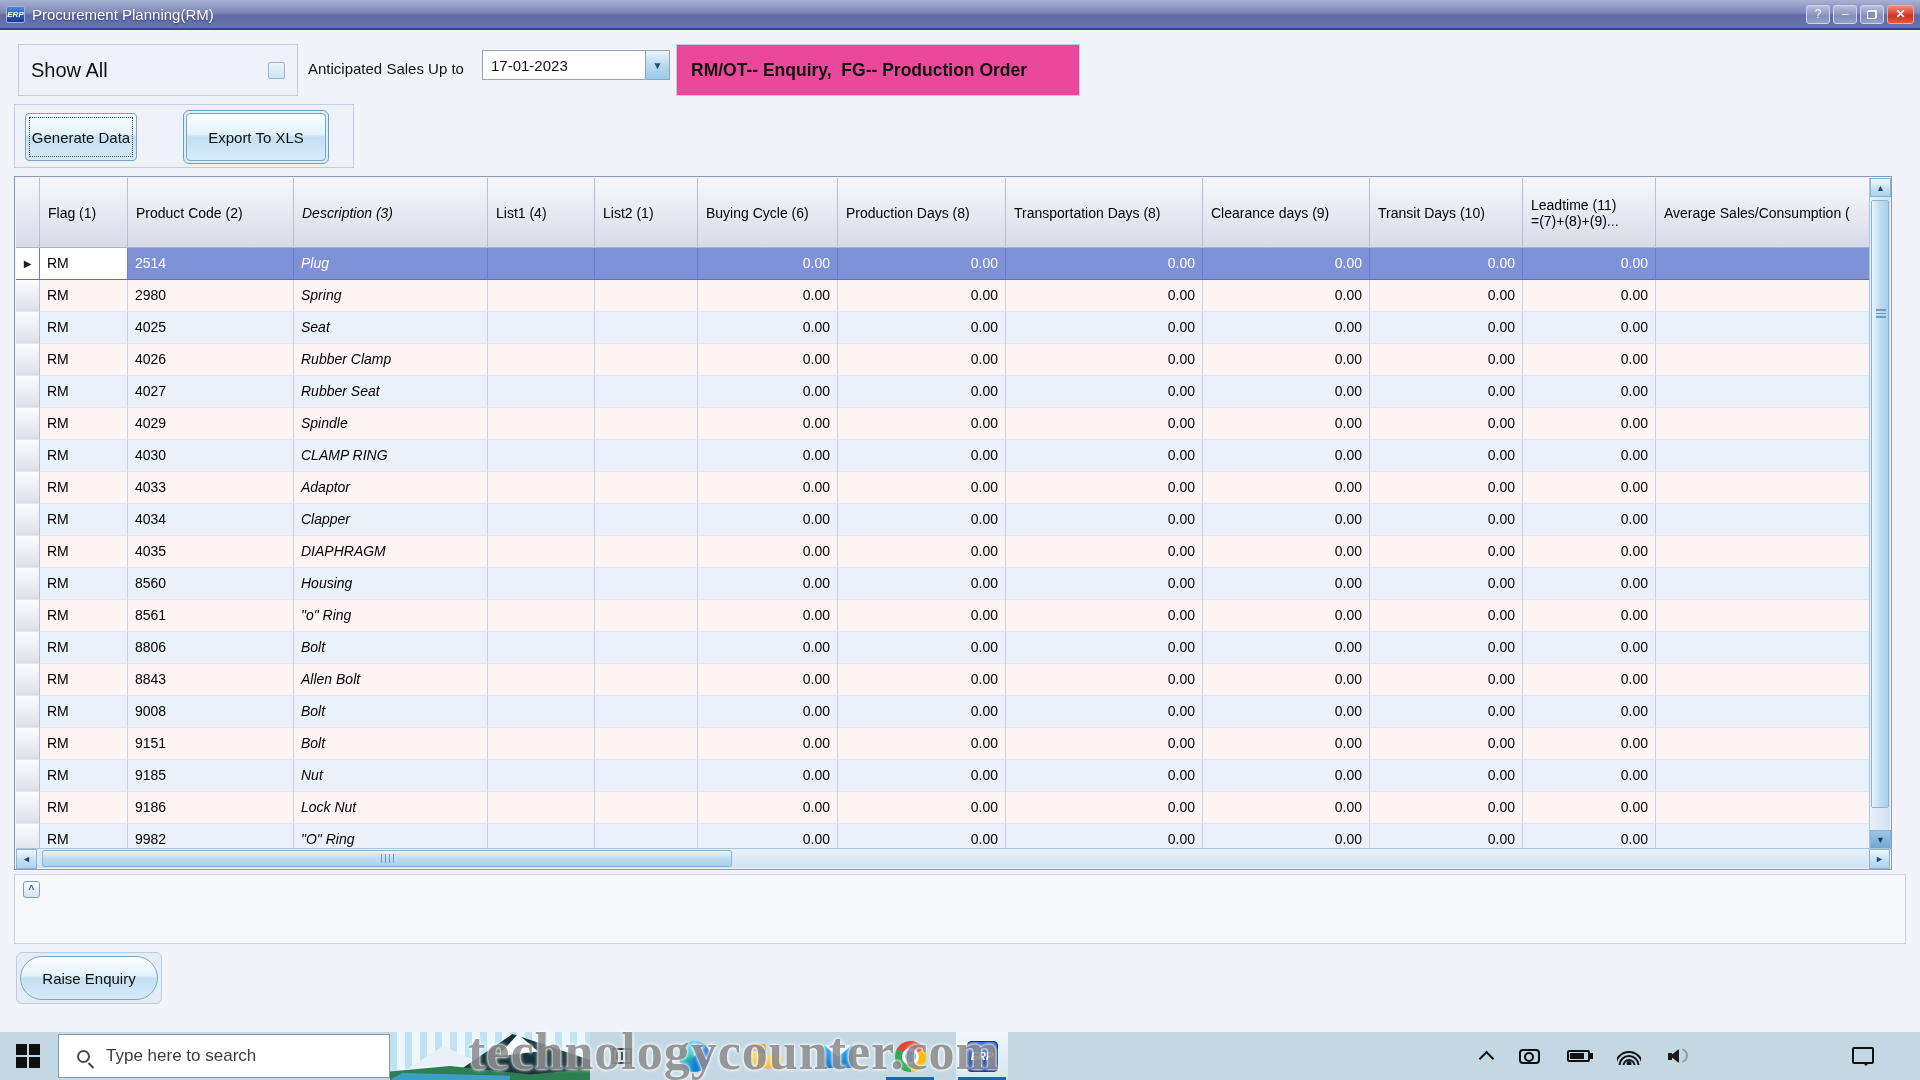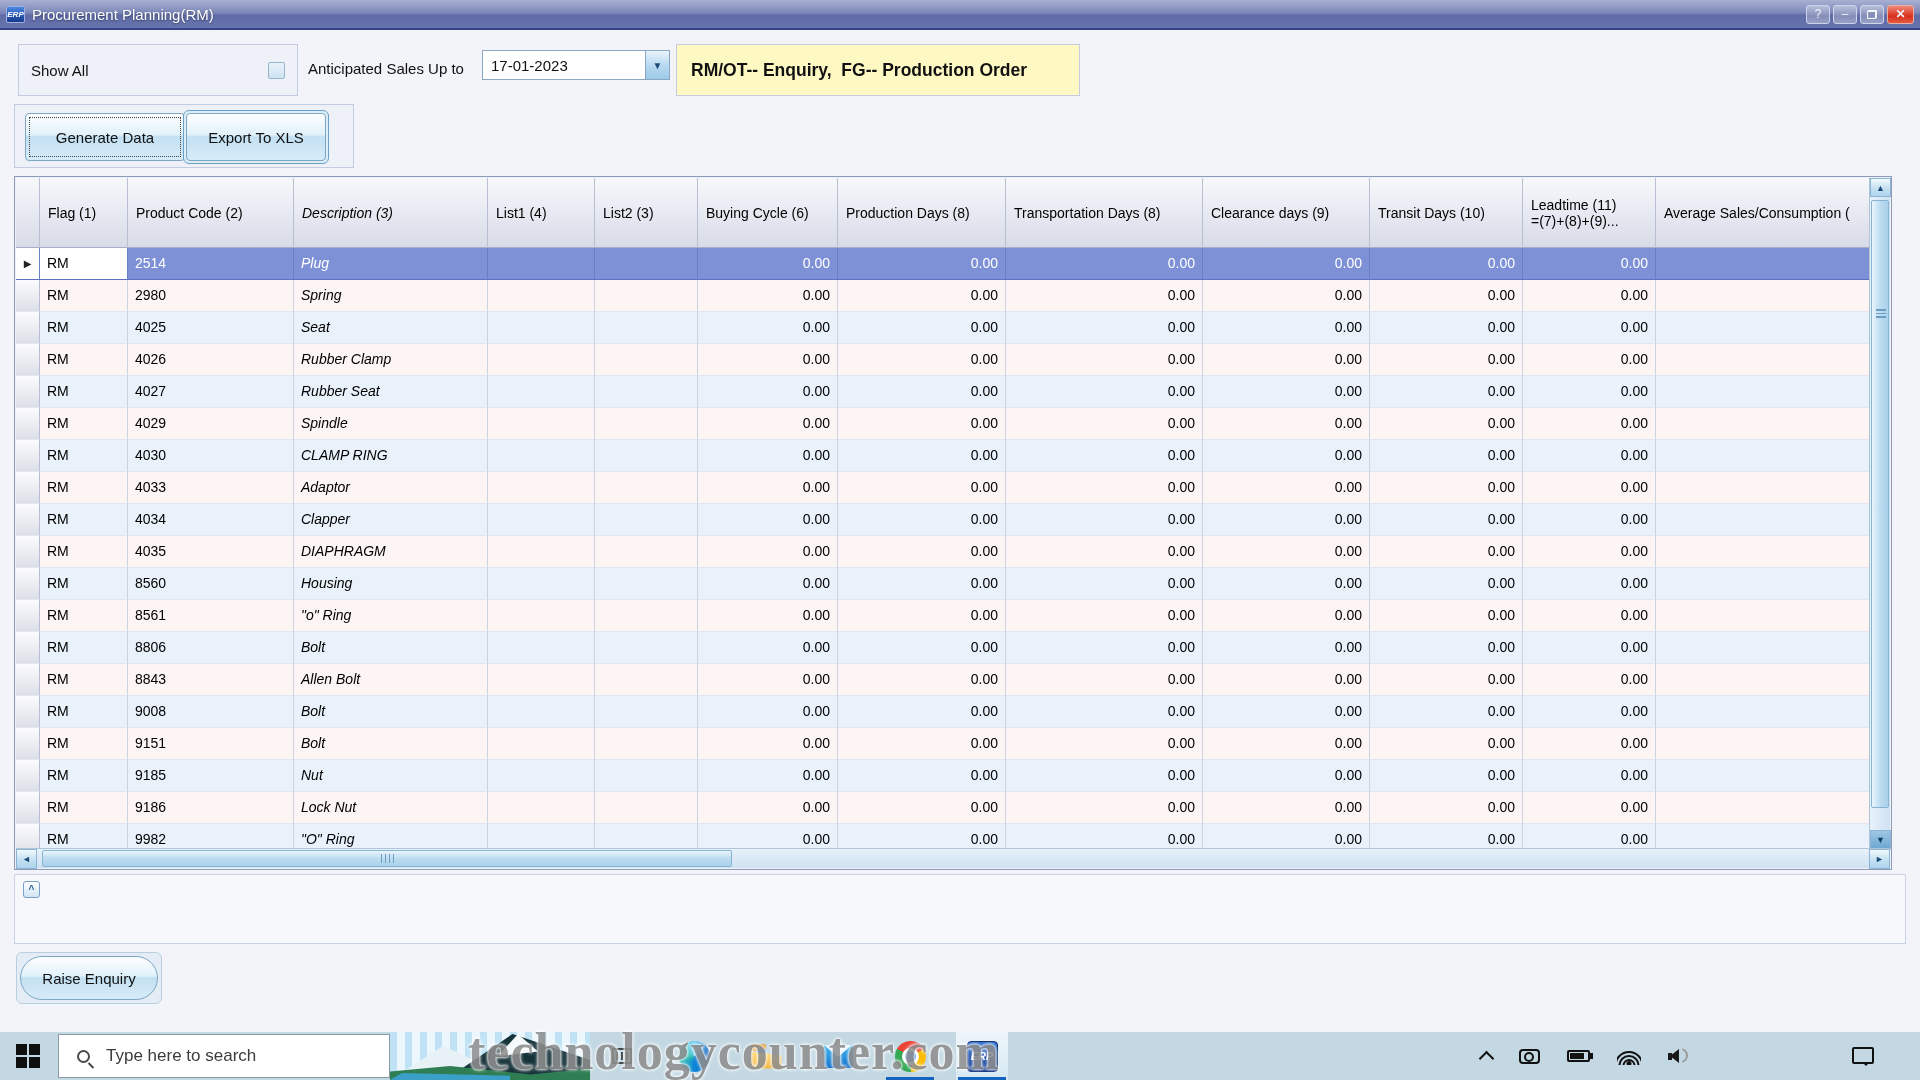--- a/index.html
+++ b/index.html
@@ -20,40 +20,40 @@
     font-size:12px; display:flex; align-items:center; justify-content:center; cursor:default; }
   .wbtn.close { width:27px; background:linear-gradient(180deg,#f0897b,#d6301c 60%,#e45a42);
     border-color:#e8b0a4; font-weight:bold; }
   .restore-glyph { position:relative; width:10px; height:9px; }
   .restore-glyph::before { content:""; position:absolute; right:0; top:0; width:7px; height:6px; border:1px solid #f2f4fb; }
   .restore-glyph::after  { content:""; position:absolute; left:0; bottom:0; width:7px; height:6px; border:1px solid #f2f4fb; background:rgba(132,142,185,.9); }
 
   
   .panel { background:#eef1f8; border:1px solid #c3cce0; }
   .showall-panel { position:absolute; left:18px; top:44px; width:280px; height:52px; display:flex; align-items:center; padding:0 12px; }
-  .showall-label { font-size:15px; color:#111; }
+  .showall-label { font-size:20px; color:#111; }
   .checkbox { margin-left:auto; width:17px; height:17px; background:linear-gradient(180deg,#e9f3fa,#cfe3f2);
     border:1px solid #9ab4cc; border-radius:2px; }
   .anticipated-label { position:absolute; left:308px; top:60px; font-size:15px; color:#111; }
   .date-combo { position:absolute; left:482px; top:50px; width:188px; height:30px; background:#fff;
     border:1px solid #89a6c2; display:flex; align-items:center; }
   .date-value { flex:1; font-size:15px; padding-left:8px; color:#111; }
   .combo-btn { width:24px; height:28px; background:linear-gradient(180deg,#e8f4fc,#b9daf0 50%,#9ccae8);
     border-left:1px solid #89a6c2; display:flex; align-items:center; justify-content:center;
     color:#1d4e79; font-size:10px; }
-  .mode-panel { position:absolute; left:676px; top:44px; width:404px; height:52px; background:#fef9c3;
+  .mode-panel { position:absolute; left:676px; top:44px; width:404px; height:52px; background:#ec4899;
     border:1px solid #c3cce0; display:flex; align-items:center; padding-left:14px; }
   .mode-text { font-size:17.5px; font-weight:bold; color:#111; white-space:pre; }
 
   
   .btns-panel { position:absolute; left:14px; top:104px; width:340px; height:64px; }
   .glossy { background:linear-gradient(180deg,#fdfeff,#e1f1fa 45%,#c3e0f2 50%,#d6ebf8);
     border:1px solid #7ea6c2; border-radius:4px; font-size:15px; color:#111;
     display:flex; align-items:center; justify-content:center; font-family:"Liberation Sans",sans-serif; }
-  .btn-generate { position:absolute; left:10px; top:8px; width:160px; height:48px;
+  .btn-generate { position:absolute; left:10px; top:8px; width:112px; height:48px;
     outline:1px dotted #444; outline-offset:-5px; }
   .focus-ring { position:absolute; left:168px; top:5px; width:146px; height:54px;
     border:1px solid #6aa0c6; border-radius:6px; background:#dceef8; padding:2px; }
   .btn-export { width:100%; height:100%; }
 
   
   .grid { position:absolute; left:14px; top:176px; width:1878px; height:694px;
     border:1px solid #8f9ab8; background:#eef1f7; }
   .ghead { position:absolute; left:1px; top:1px; height:70px; display:flex; }
   .hcell { display:flex; align-items:center; padding:0 8px; font-size:14px; color:#000;
@@ -234,21 +234,21 @@
     </span>
   </div>
 
   <div class="grid">
     <div class="ghead">
       <div class="hcell c0"></div>
     <div class="hcell c1">Flag (1)</div>
         <div class="hcell c2">Product Code  (2)</div>
         <div class="hcell c3">Description (3)</div>
         <div class="hcell c4">List1 (4)</div>
-        <div class="hcell c5">List2 (3)</div>
+        <div class="hcell c5">List2 (1)</div>
         <div class="hcell c6">Buying Cycle (6)</div>
         <div class="hcell c7">Production Days (8)</div>
         <div class="hcell c8">Transportation Days (8)</div>
         <div class="hcell c9">Clearance days (9)</div>
         <div class="hcell c10">Transit Days (10)</div>
         <div class="hcell c11">Leadtime  (11)
 =(7)+(8)+(9)...</div>
         <div class="hcell c12">Average Sales/Consumption (</div>
       </div>
     <div class="gbody">

